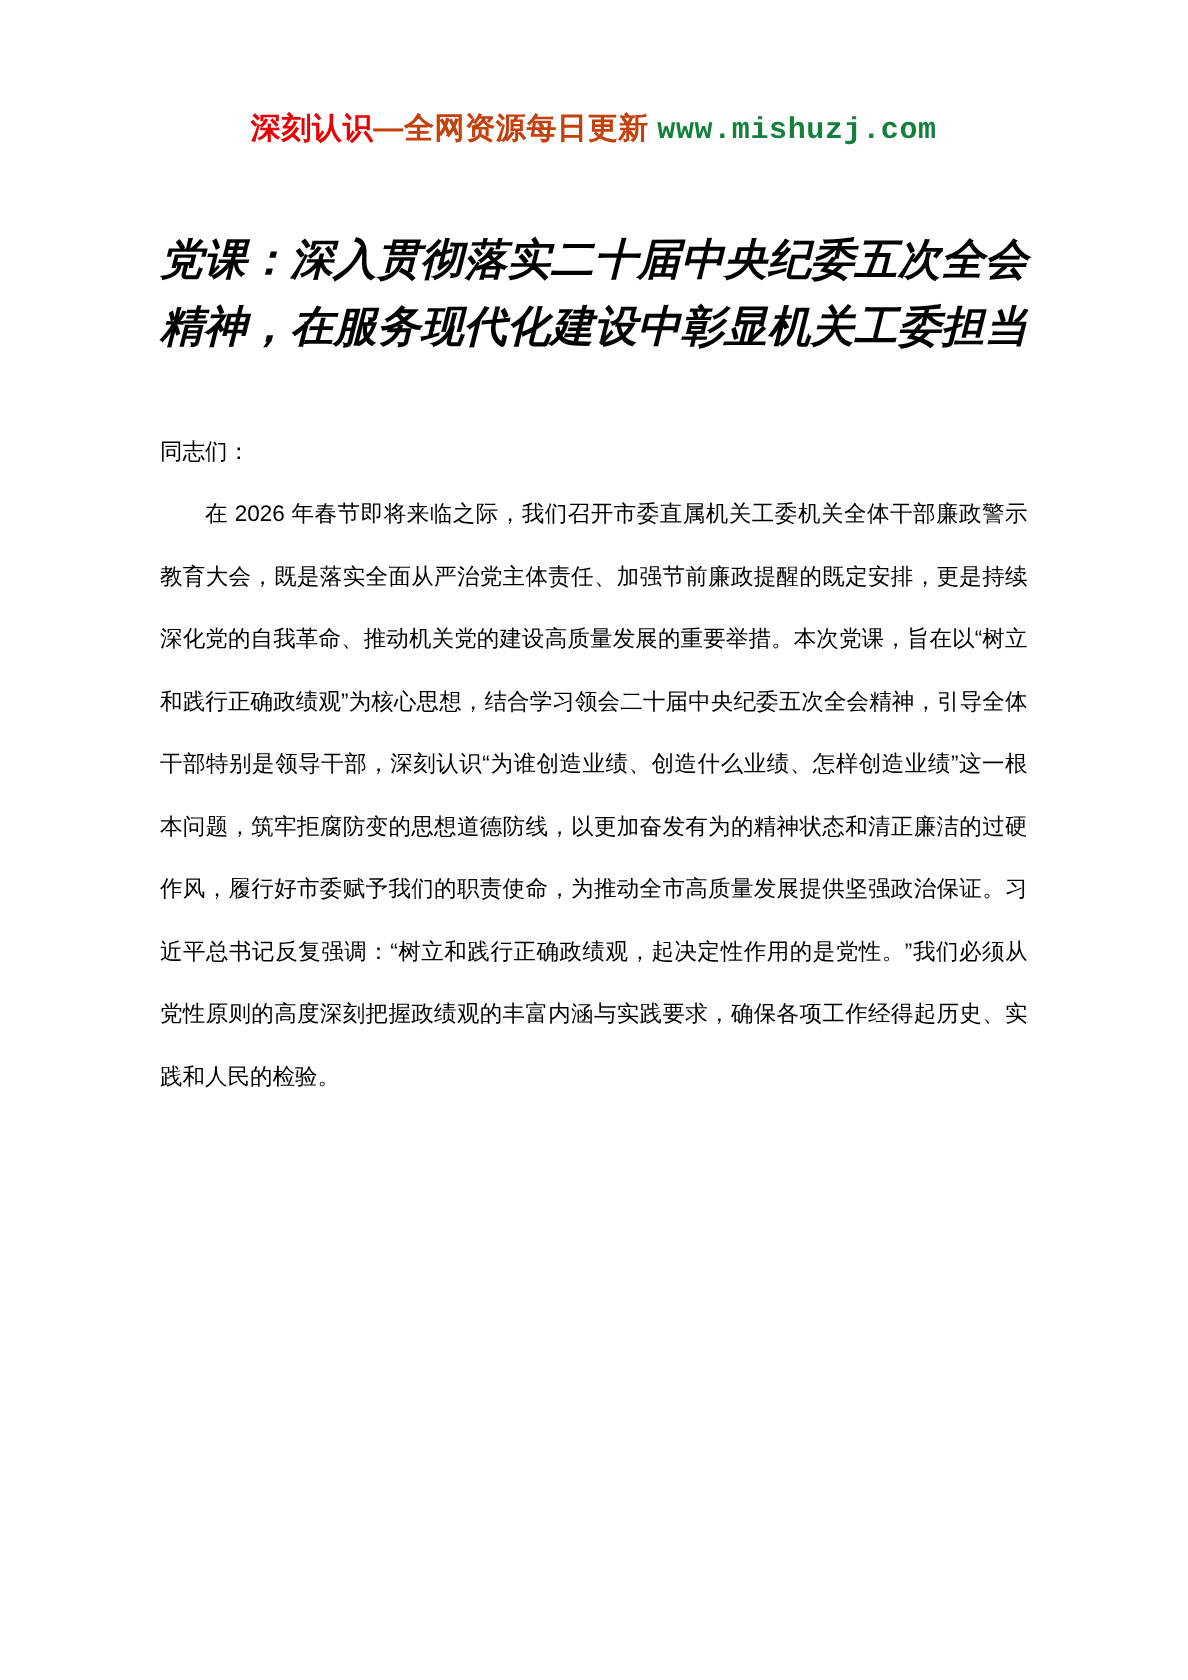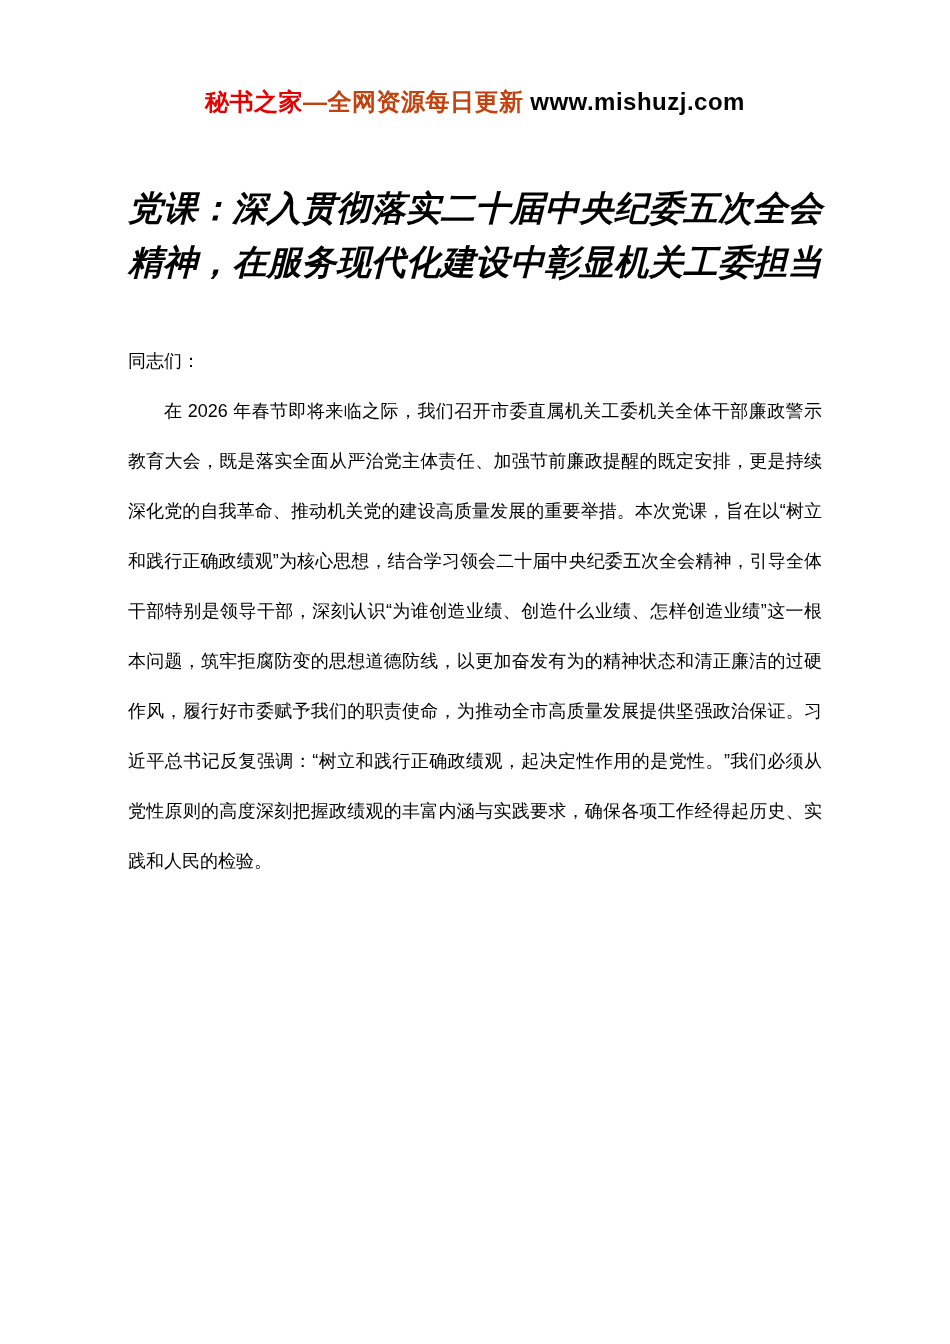--- a/index.html
+++ b/index.html
@@ -21,21 +21,21 @@
   .doc-header {
     margin-top: 86px;
     text-align: center;
     font-size: 24px;
     font-weight: 700;
     letter-spacing: 0.5px;
     white-space: nowrap;
   }
   .doc-header .site-name   { color: #e60000; }
   .doc-header .tagline     { color: #c2410c; margin-top: 12px; }
-  .doc-header .url         { color: #000000; margin-left: 0.28em; }
+  .doc-header .url         { color: #15803d; margin-left: 0.28em; font-family: Liberation Mono, monospace; }
   .doc-title {
     margin: 64px 128px 0 128px;
     font-size: 34.5px;
     font-weight: 700;
     line-height: 1.56;
     text-align: justify;
     text-align-last: justify;
     color: #000000;
     font-style: italic;
   }
@@ -53,21 +53,21 @@
   .content p.indent {
     text-indent: 2em;
   }
 </style>
 </head>
 <body>
 
 <div class="page">
 
   <div class="doc-header">
-    <span class="site-name">秘书之家</span><span class="tagline">—全网资源每日更新</span><span class="url">www.mishuzj.com</span>
+    <span class="site-name">深刻认识</span><span class="tagline">—全网资源每日更新</span><span class="url">www.mishuzj.com</span>
   </div>
 
   <div class="doc-title">党课：深入贯彻落实二十届中央纪委五次全会精神，在服务现代化建设中彰显机关工委担当</div>
 
   <div class="content">
     <p>同志们：</p>
     <p class="indent">在 2026 年春节即将来临之际，我们召开市委直属机关工委机关全体干部廉政警示教育大会，既是落实全面从严治党主体责任、加强节前廉政提醒的既定安排，更是持续深化党的自我革命、推动机关党的建设高质量发展的重要举措。本次党课，旨在以“树立和践行正确政绩观”为核心思想，结合学习领会二十届中央纪委五次全会精神，引导全体干部特别是领导干部，深刻认识“为谁创造业绩、创造什么业绩、怎样创造业绩”这一根本问题，筑牢拒腐防变的思想道德防线，以更加奋发有为的精神状态和清正廉洁的过硬作风，履行好市委赋予我们的职责使命，为推动全市高质量发展提供坚强政治保证。习近平总书记反复强调：“树立和践行正确政绩观，起决定性作用的是党性。”我们必须从党性原则的高度深刻把握政绩观的丰富内涵与实践要求，确保各项工作经得起历史、实践和人民的检验。</p>
   </div>
 
 </div>

